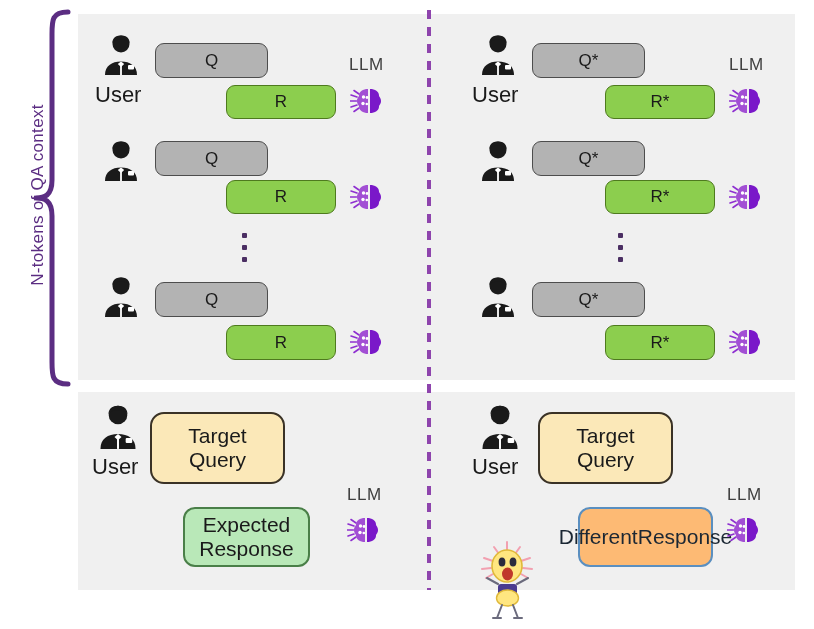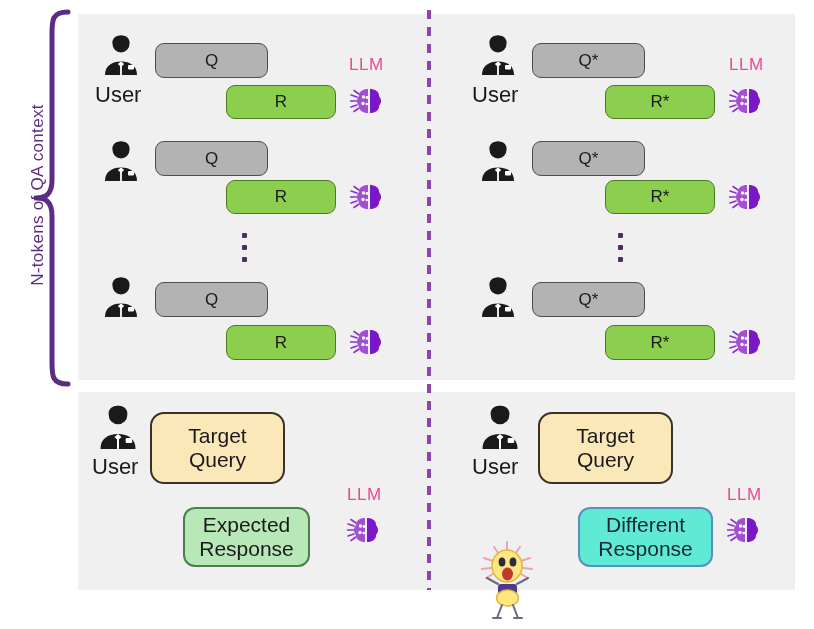--- a/index.html
+++ b/index.html
@@ -28,29 +28,29 @@
   
   .box{position:absolute;display:flex;align-items:center;justify-content:center;
        box-sizing:border-box;border-radius:9px;font-size:17px;color:#1a1a1a;
        text-align:center;line-height:1.12;}
   .box.q { background:#b3b3b3; border:1.6px solid #4d4d4d; }
   .box.r { background:#8cce4e; border:1.6px solid #4e7a1e; }
   .box.target   { background:#fbe8b8; border:2px solid #3a3226; border-radius:14px;
                   font-size:21px; flex-direction:column; }
   .box.expected { background:#b9e8b8; border:2px solid #4a7f48; border-radius:12px;
                   font-size:21px; flex-direction:column; }
-  .box.different{ background:#5eead4; border:2px solid #5a8fc0; border-radius:12px;
-                  font-size:21px; flex-direction:column; color:#1b2733;}
+  .box.different{ background:#fdba74; border:2px solid #5a8fc0; border-radius:12px;
+                  font-size:21px; flex-direction:row; color:#1b2733;}
 
   
   .user-icon{position:absolute;width:40px;height:42px;}
   .user-caption{position:absolute;font-size:22px;color:#1a1a1a;}
 
   
-  .llm-label{position:absolute;font-size:17px;color:#ec4899;letter-spacing:.5px;}
+  .llm-label{position:absolute;font-size:17px;color:#404040;letter-spacing:.5px;}
   .brain-icon{position:absolute;width:38px;height:30px;}
 
   
   .vdots{position:absolute;width:6px;}
   .vdots i{display:block;width:5px;height:5px;border-radius:1px;background:#4b2f63;
            margin-bottom:7px;}
 
   
   #bulb{position:absolute;left:474px;top:540px;width:70px;height:80px;}
 </style>

